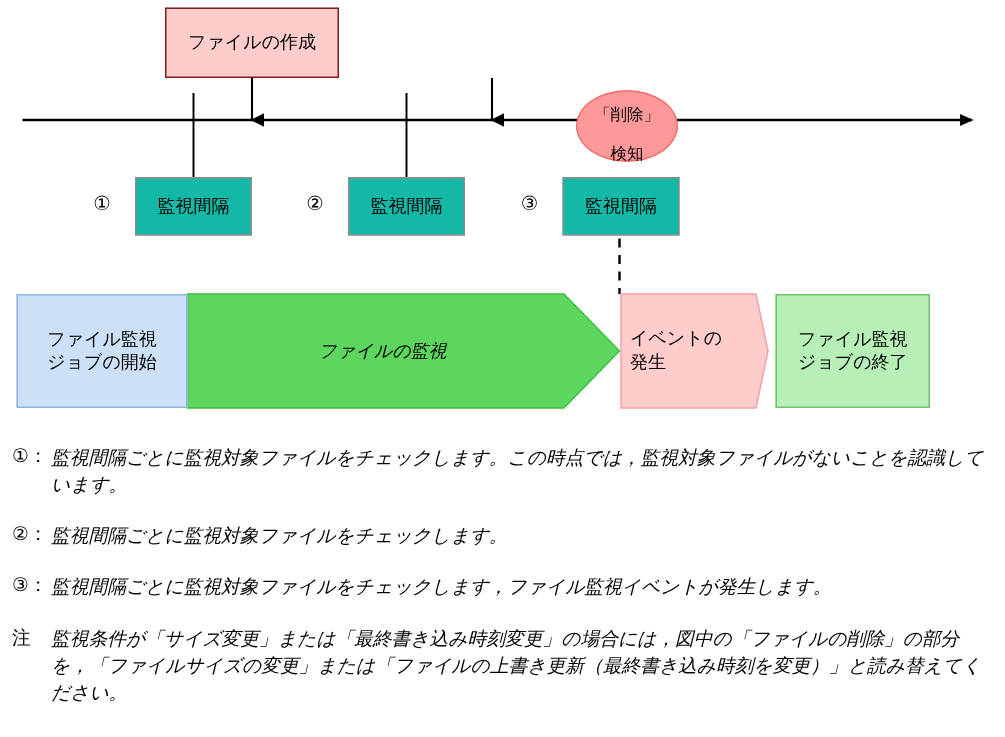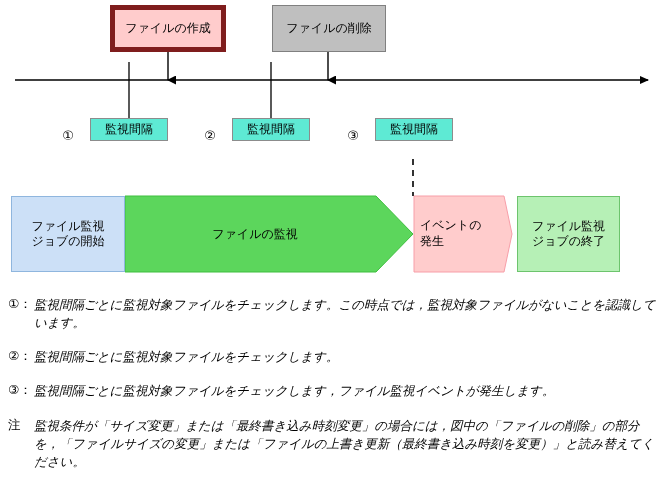--- a/index.html
+++ b/index.html
@@ -31,21 +31,21 @@
     text-align: center;
     line-height: 1.25;
     white-space: pre-line;
   }
 
   
   .event-box-create {
     left: 110px; top: 5px;
     width: 116px; height: 47px;
     background: #FFCCCC;
-    border: 5px solid #7f1d1d;
+    border: 1px solid #7f1d1d;
     font-size: 12px;
   }
   .event-box-delete {
     left: 272px; top: 5px;
     width: 114px; height: 47px;
     background: #BFBFBF;
     border: 1px solid #808080;
     font-size: 12px;
   }
 
@@ -57,22 +57,22 @@
     border: 1px solid #F26D6D;
     border-radius: 50%;
     font-size: 11px;
     line-height: 1.15;
     z-index: 5;
   }
 
   
   .interval-box {
     top: 118px;
-    width: 78px; height: 23px;
-    background: #5eead4;
+    width: 78px; height: 39px;
+    background: #14b8a6;
     border: 1px solid #8C8C8C;
     font-size: 12px;
   }
   .interval-box.b1 { left: 90px; }
   .interval-box.b2 { left: 232px; }
   .interval-box.b3 { left: 375px; }
 
   .circled-num {
     position: absolute;
     top: 128px;
@@ -107,20 +107,21 @@
   }
   .flow-arrow-label {
     position: absolute;
     left: 0; top: 0;
     width: 260px; height: 76px;
     display: flex;
     align-items: center;
     justify-content: center;
     font-size: 12px;
     color: #000;
+    font-style: italic;
   }
 
   .flow-event-wrap {
     position: absolute;
     left: 412px; top: 196px;
     width: 100px; height: 76px;
   }
   .flow-event-label {
     position: absolute;
     left: 8px; top: 0;
@@ -187,24 +188,27 @@
 
     <path d="M125,196 L376,196 L413,234 L376,272 L125,272 Z" fill="#5CD65C" stroke="#3FBF3F" stroke-width="1"></path>
 
     <path d="M414,196 L504,196 L512,234 L504,272 L414,272 Z" fill="#FFCCCC" stroke="#F79EA8" stroke-width="1"></path>
   </svg>
 
   <div class="box event-box-create">
     <span>ファイルの作成</span>
   </div>
 
-  <div class="box event-box-delete">
-    <span>ファイルの削除</span>
-  </div>
-
+
+  <div class="box detect-ellipse">
+    <span>
+      <span>「削除」</span><br>
+      <span>検知</span>
+    </span>
+  </div>
 
   <div class="circled-num n1">①</div>
   <div class="box interval-box b1">
     <span>監視間隔</span>
   </div>
 
   <div class="circled-num n2">②</div>
   <div class="box interval-box b2">
     <span>監視間隔</span>
   </div>

